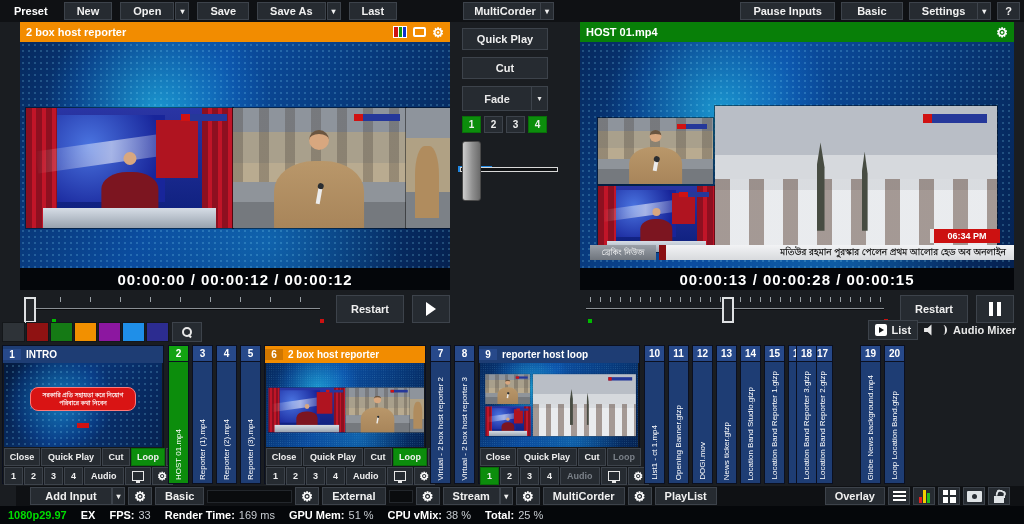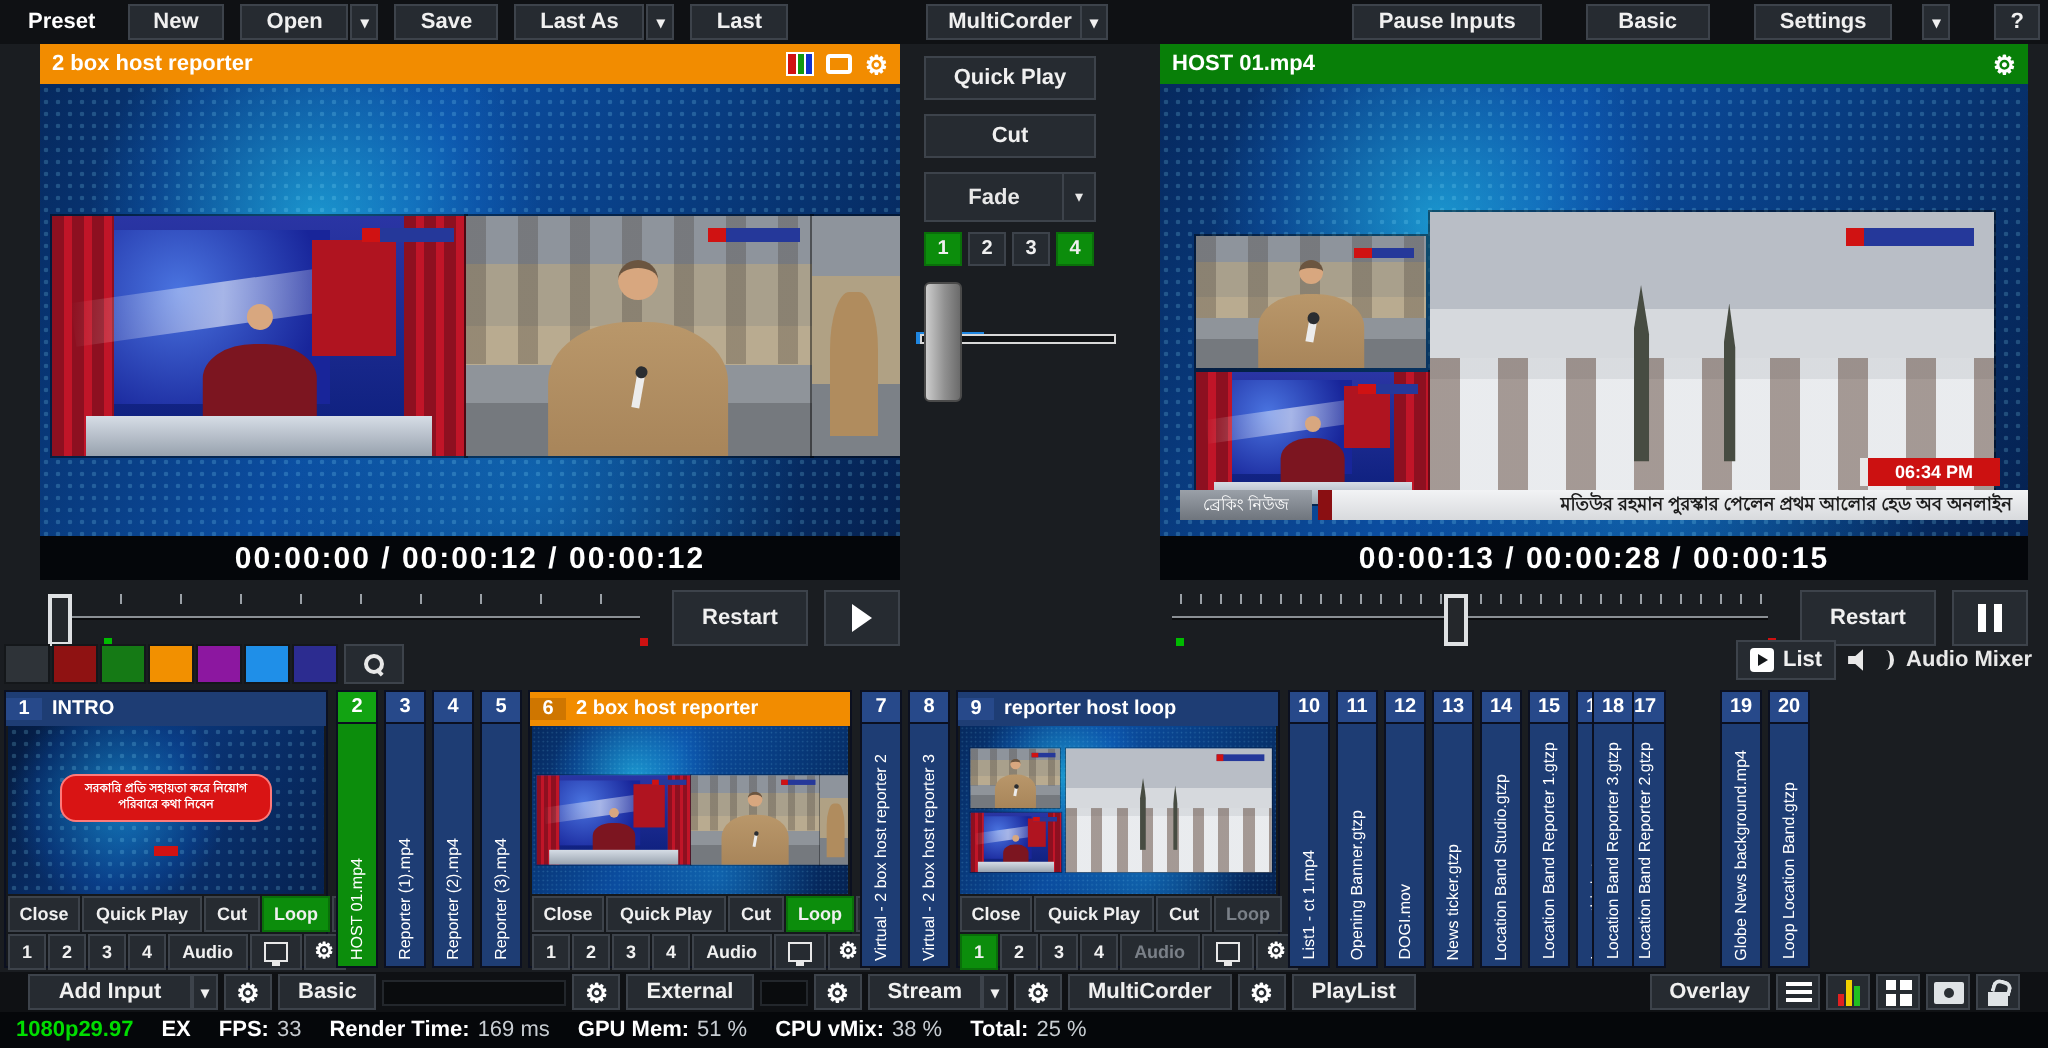--- a/index.html
+++ b/index.html
@@ -6,21 +6,21 @@
   #app{position:relative;width:1024px;height:524px;background:#1a1d21;overflow:hidden;
        font-family:"Liberation Sans",sans-serif;color:#e8e8e8;}
   
   .btn{background:#262b31;border:1px solid #3d434b;color:#f0f0f0;font-size:11px;font-weight:bold;
        display:flex;align-items:center;justify-content:center;box-sizing:border-box;white-space:nowrap;}
   .dim{color:#7a8088;}
   
   .topbar{position:absolute;top:0;left:0;width:100%;height:22px;background:#0f1114;}
   .tb-left{position:absolute;left:6px;top:2px;display:flex;gap:8px;align-items:center;}
   .tb-center{position:absolute;left:463px;top:2px;display:flex;align-items:center;}
-  .tb-right{position:absolute;right:4px;top:2px;display:flex;gap:22px;align-items:center;}
+  .tb-right{position:absolute;right:4px;top:2px;display:flex;gap:6px;align-items:center;}
   .tbtn{height:18px;padding:0 12px;}
   .arr{height:18px;width:14px;padding:0;font-size:8px;margin-left:-7px;}
   .preset-label{font-size:11px;font-weight:bold;color:#fff;padding:0 8px;}
   
   .panel{position:absolute;top:22px;height:268px;background:#000;}
   #prevPanel{left:20px;width:430px;}
   #progPanel{left:580px;width:434px;}
   .ptitle{height:20px;display:flex;align-items:center;padding:0 6px;font-size:11px;font-weight:bold;color:#fff;gap:6px;}
   .ptitle .pname{flex:1;text-align:left;}
   .pvideo{position:absolute;top:20px;left:0;right:0;bottom:22px;overflow:hidden;background:#b91c1c;}
@@ -157,21 +157,21 @@
   .sb{font-size:9px;}
   .sb.on{background:#0c8d0c;border-color:#0a6f0a;}
   .w-close{width:36px;} .w-qp{flex:1;} .w-cut{width:28px;} .w-loop{width:34px;} .w-ic{width:24px;}
   .w-n{width:21px;} .w-audio{flex:1;} .w-mon{width:26px;} .w-gear{width:21px;}
   .sb .gear{font-size:11px;}
   .minipause{display:flex;gap:2px;} .minipause i{width:3px;height:9px;background:#fff;}
   .minitri{width:0;height:0;border-left:8px solid #fff;border-top:5px solid transparent;border-bottom:5px solid transparent;}
   .mon{width:12px;height:8px;border:1px solid #e8e8e8;position:relative;}
   .mon::after{content:"";position:absolute;left:3px;bottom:-3px;width:4px;height:2px;background:#e8e8e8;}
   
-  .botbar{position:absolute;left:0;right:0;top:486px;height:20px;background:#0f1114;display:flex;align-items:center;
+  .botbar{position:absolute;left:16px;right:0;top:486px;height:20px;background:#0f1114;display:flex;align-items:center;
           gap:3px;padding:0 14px;box-sizing:border-box;}
   .bbtn{height:18px;padding:0 9px;}
   .barr{height:18px;width:13px;padding:0;font-size:8px;margin-left:-3px;}
   .gearbtn{width:24px;height:18px;padding:0;}
   .strip{height:13px;background:#0a0c0e;border:1px solid #23272c;box-sizing:border-box;}
   .icbtn{width:22px;height:18px;padding:0;}
   .menu3{display:flex;flex-direction:column;gap:2px;} .menu3 i{width:13px;height:2px;background:#fff;}
   .meter{display:flex;align-items:flex-end;gap:1px;height:13px;}
   .meter i{width:3px;} .meter i:nth-child(1){height:6px;background:#e02020;}
   .meter i:nth-child(2){height:13px;background:#f0d000;} .meter i:nth-child(3){height:10px;background:#20c020;}
@@ -193,21 +193,21 @@
 
 <div id="app">
 
   <div class="topbar">
     <div class="tb-left">
       <span class="preset-label">Preset</span>
       <button class="btn tbtn">New</button>
       <button class="btn tbtn">Open</button>
       <button class="btn arr">▾</button>
       <button class="btn tbtn">Save</button>
-      <button class="btn tbtn">Last As</button>
+      <button class="btn tbtn">Save As</button>
       <button class="btn arr">▾</button>
       <button class="btn tbtn">Last</button>
     </div>
     <div class="tb-center">
       <button class="btn tbtn" style="width:84px">MultiCorder</button>
       <button class="btn arr">▾</button>
     </div>
     <div class="tb-right">
       <button class="btn tbtn">Pause Inputs</button>
       <button class="btn tbtn" style="width:62px">Basic</button>

